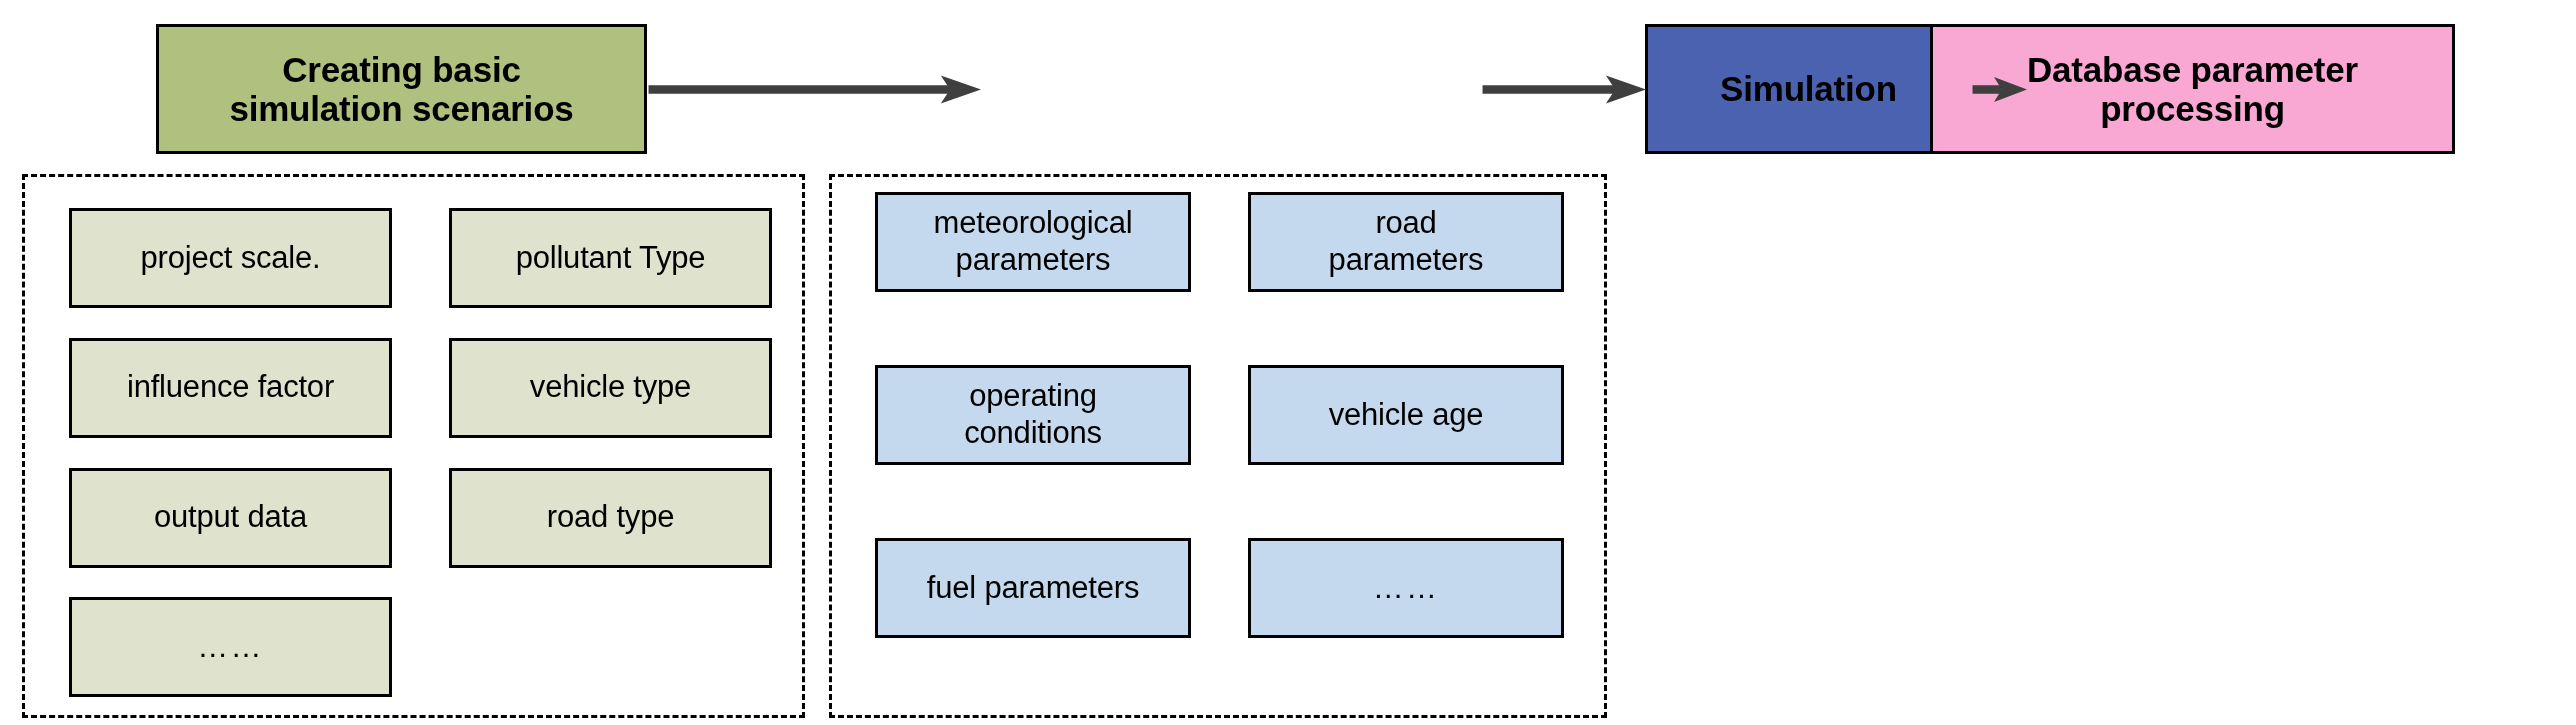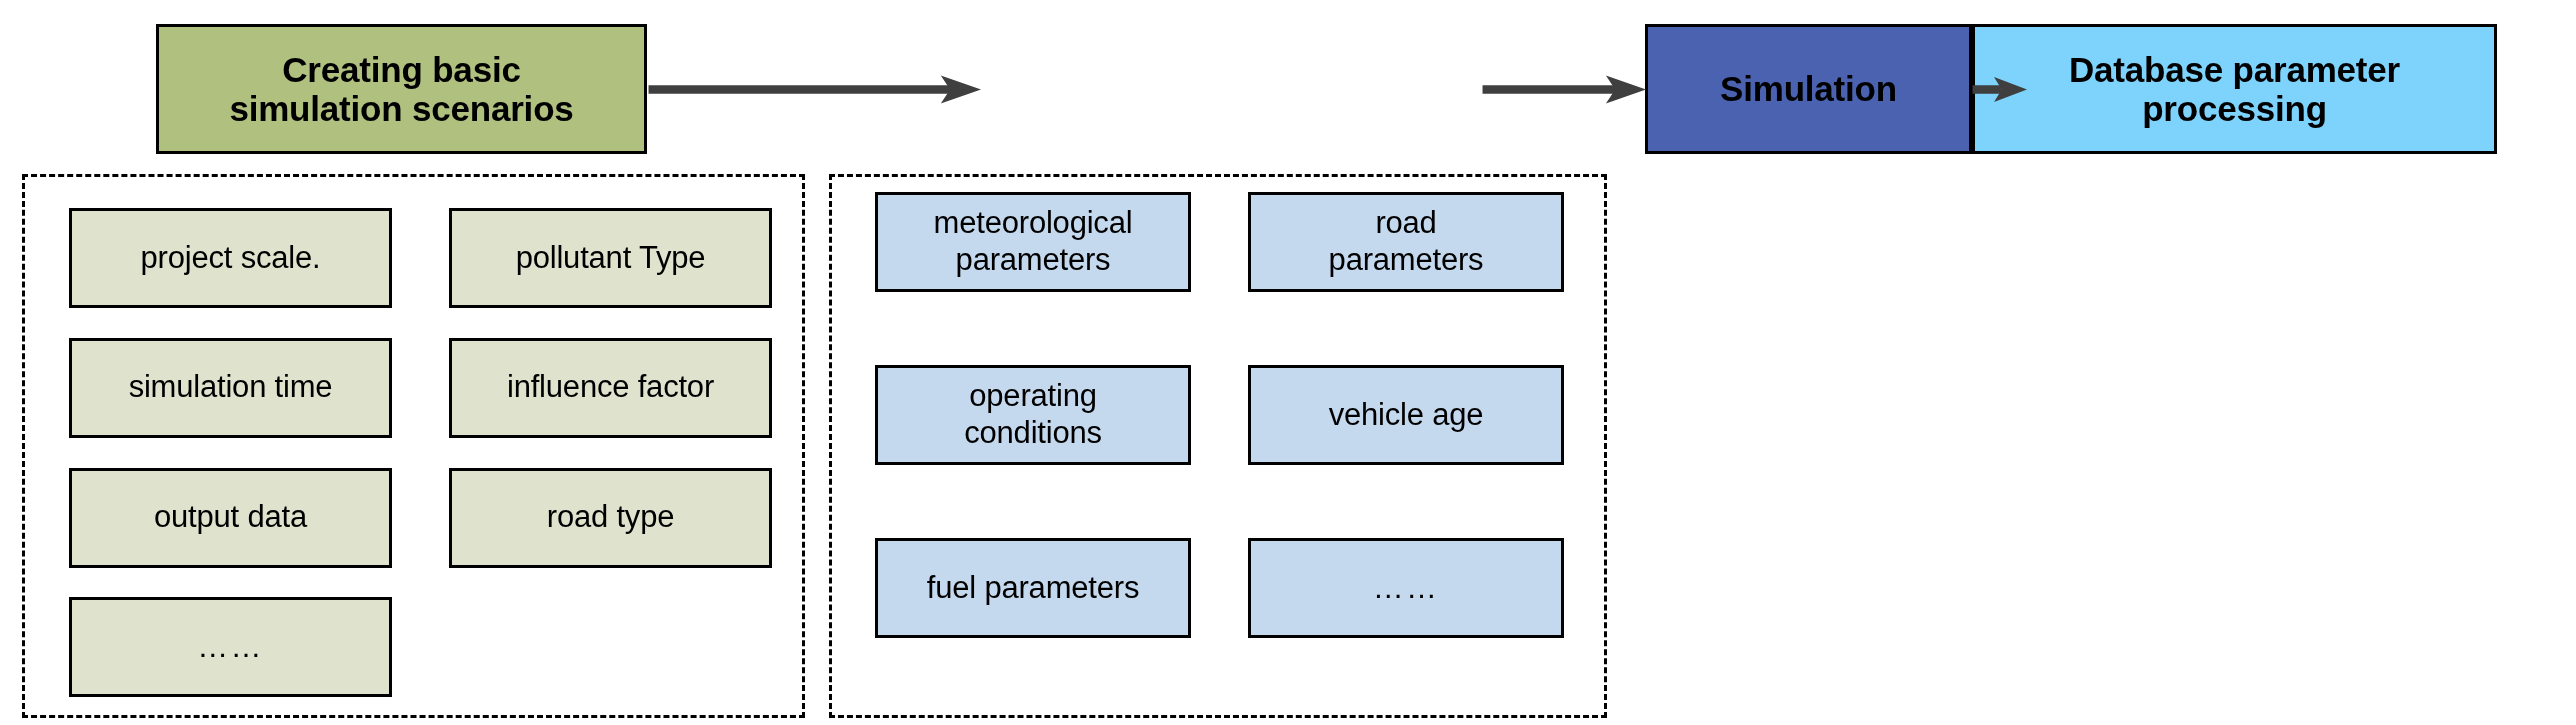--- a/index.html
+++ b/index.html
@@ -37,21 +37,21 @@
     color: #000000;
     font-family: "Liberation Sans", sans-serif;
     letter-spacing: -0.2px;
     padding: 0 6.2px;
   }
   .proc-box .lbl { display: block; width: 100%; }
 
   #proc-create   { left: 156px;  top: 24px;  width: 491px; height: 130px; background: #b0c07e; }
   #proc-input    { left: 979px; top: 24px;  width: 502px; height: 130px; background: #6a9bc9; }
   #proc-sim      { left: 1645px; top: 24px;  width: 327px; height: 130px; background: #4a62b0; }
-  #proc-dbparam  { left: 1972px; top: 24px;  width: 525px; height: 130px; background: #7dd3fc; }
+  #proc-dbparam  { left: 1930px; top: 24px;  width: 525px; height: 130px; background: #f9a8d4; }
 
   
   .arrow {
     position: absolute;
     height: 31px;
     display: block;
   }
   #arrow-1 { left: 647px;  top: 74px; width: 334px; }
   #arrow-2 { left: 1481px; top: 74px; width: 165px; }
   #arrow-3 { left: 1971px; top: 74px; width: 56px;  }
@@ -143,24 +143,24 @@
   <div class="group-box" id="group-databases"></div>
 
   <div class="param-grid" id="grid-scenarios">
     <div class="param-box green">
       <span class="txt" style="white-space: pre-line;">project scale.</span>
     </div>
     <div class="param-box green">
       <span class="txt" style="white-space: pre-line;">pollutant Type</span>
     </div>
     <div class="param-box green">
-      <span class="txt" style="white-space: pre-line;">simulation time</span>
+      <span class="txt" style="white-space: pre-line;">influence factor</span>
     </div>
     <div class="param-box green">
-      <span class="txt" style="white-space: pre-line;">influence factor</span>
+      <span class="txt" style="white-space: pre-line;">vehicle type</span>
     </div>
     <div class="param-box green">
       <span class="txt" style="white-space: pre-line;">output data</span>
     </div>
     <div class="param-box green">
       <span class="txt" style="white-space: pre-line;">road type</span>
     </div>
     <div class="param-box green ellipsis">
       <span class="txt" style="white-space: pre-line;">……</span>
     </div>

